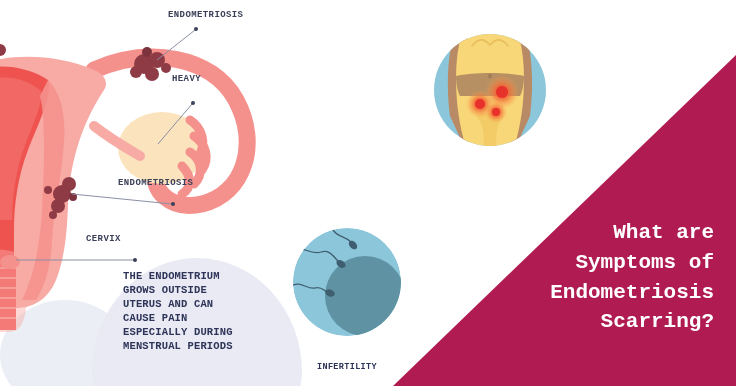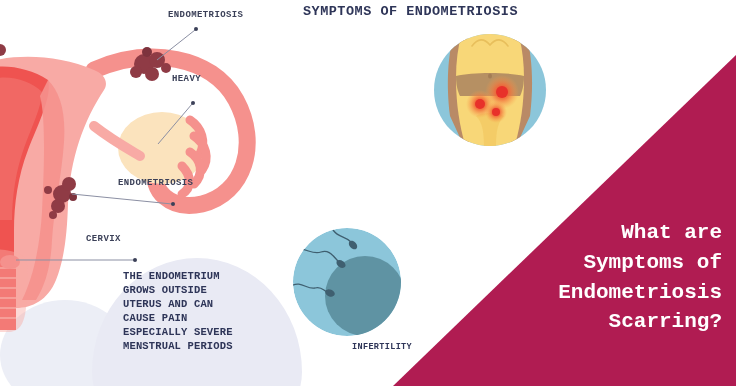--- a/index.html
+++ b/index.html
@@ -98,40 +98,40 @@
     font-weight: bold;
     line-height: 1.35;
     letter-spacing: 0.35px;
     color: #2e3558;
     white-space: pre-line;
   }
   #symptom-bleeding { left: 275px; top: 32px; }
   #symptom-cramps   { left: 425px; top: 32px; }
   #symptom-infertility { left: 282px; top: 226px; }
   #symptom-infertility .circle-wrap { width: 112px; height: 112px; }
-  #symptom-infertility .symptom-caption { margin-top: 4px; font-size: 8.5px; text-align: right; }
+  #symptom-infertility .symptom-caption { margin-top: 24px; font-size: 8.5px; }
 
   
   .body-copy {
     position: absolute;
     left: 123px;
     top: 269px;
     width: 150px;
     font-size: 10.5px;
     font-weight: bold;
     line-height: 1.34;
     letter-spacing: 0.15px;
     color: #2e3558;
     white-space: pre-line;
   }
 
   
   .panel-headline {
     position: absolute;
-    right: 14px;
+    right: 22px;
     top: 218px;
     width: 300px;
     text-align: right;
     font-size: 21px;
     font-weight: bold;
     line-height: 1.42;
     color: #ffffff;
     white-space: pre-line;
   }
 </style>
@@ -224,21 +224,20 @@
       <line x1="72" y1="252" x2="190" y2="252"></line>
       <circle cx="191" cy="252" r="2" stroke="none"></circle>
     </g>
   </svg>
 
   <div class="anno-label lbl-endo-top">ENDOMETRIOSIS</div>
   <div class="anno-label lbl-ovary">HEAVY</div>
   <div class="anno-label lbl-endo-bot">ENDOMETRIOSIS</div>
   <div class="anno-label lbl-cervix">CERVIX</div>
 
-  <div class="section-title">SYMPTOMS OF ENDOMETRIOSIS</div>
 
 
   <div class="symptom" id="symptom-cramps">
     <div class="circle-wrap">
       <svg viewBox="0 0 116 116" width="116" height="116">
         <defs>
           <clipPath id="cramp-clip">
               <circle cx="58" cy="58" r="56"></circle>
             </clipPath>
           <radialGradient id="pain-a" cx="50%" cy="50%" r="50%">
@@ -308,21 +307,21 @@
         </g>
       </svg>
     </div>
     <div class="symptom-caption">INFERTILITY</div>
   </div>
 
   <div class="body-copy">THE ENDOMETRIUM
 GROWS OUTSIDE
 UTERUS AND CAN
 CAUSE PAIN
-ESPECIALLY SEVERE
+ESPECIALLY DURING
 MENSTRUAL PERIODS</div>
 
   <svg class="maroon-wedge" viewBox="0 0 736 386" preserveAspectRatio="none">
     <polygon points="736,55 736,386 393,386" fill="#b01c52"></polygon>
   </svg>
 
   <div class="panel-headline">What are
 Symptoms of
 Endometriosis
 Scarring?</div>

